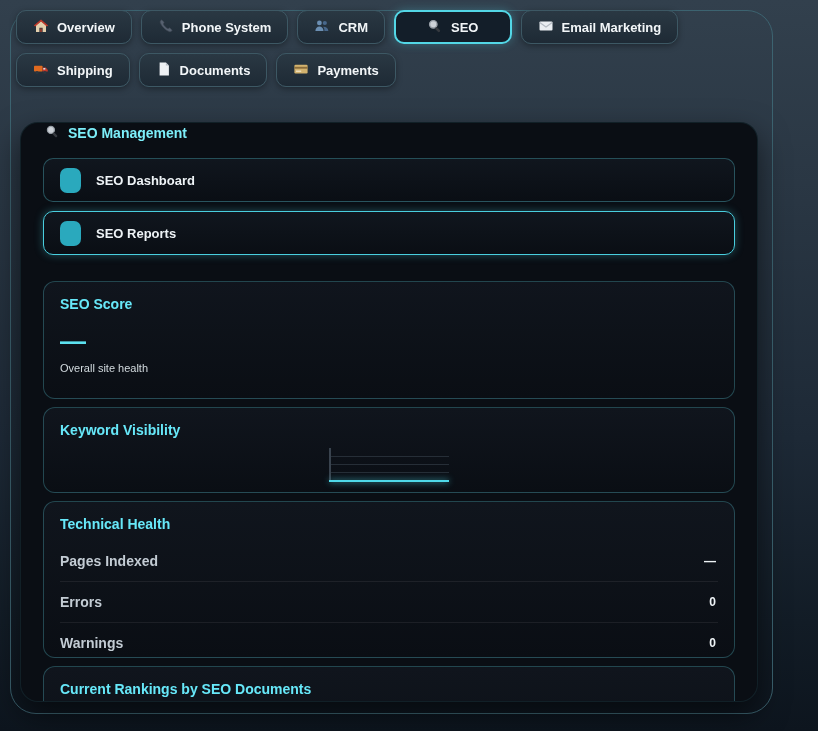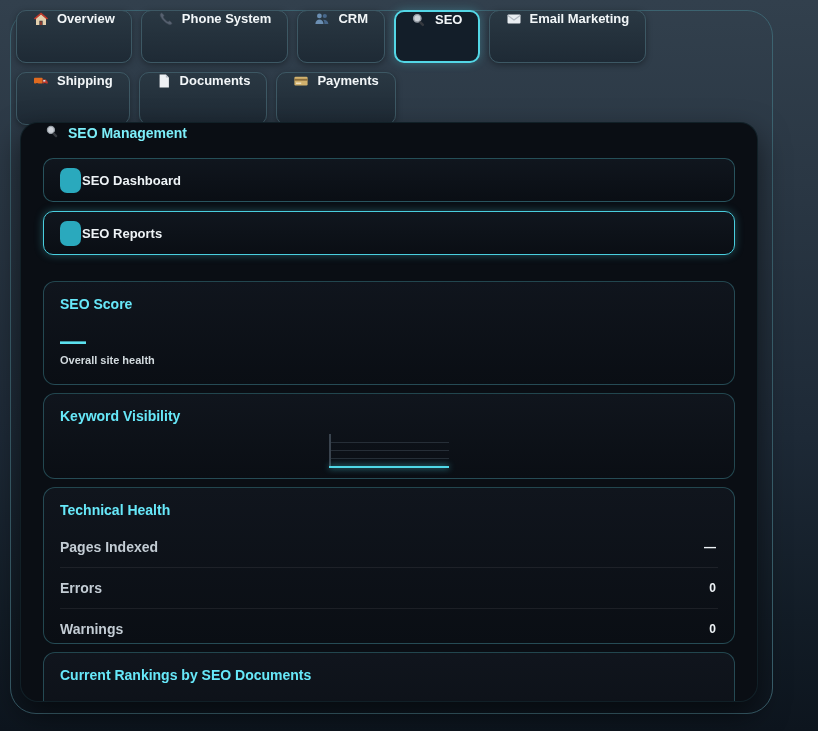--- a/index.html
+++ b/index.html
@@ -12,72 +12,72 @@
   .outer {
     position:absolute; left:10px; top:10px; width:763px; height:704px;
     border:1px solid #3c6370; border-radius:26px;
   }
   
   .nav {
     position:absolute; left:16px; top:10px; width:700px;
     display:flex; flex-wrap:wrap; gap:9px 9px;
   }
   .nav-btn {
-    height:53px; display:flex; gap:8px;
+    height:34px; display:flex; align-items:center; gap:8px;
     padding:0 16px; border-radius:10px; cursor:pointer;
     background:linear-gradient(180deg,#2a3843 0%,#1e2a35 100%);
     border:1px solid #3d5864;
     box-shadow:0 2px 6px rgba(0,0,0,.35);
     color:#f2f6f8; font-size:13px; font-weight:bold; white-space:nowrap;
   }
   .nav-btn.active {
     border:2px solid #53d7e6; background:#131e29;
     box-shadow:0 0 10px rgba(80,210,230,.30);
-    padding:0 15px;
+    padding:0 31px;
   }
   .nav-btn svg { width:16px; height:16px; flex:0 0 auto; }
   
   .panel {
     position:absolute; left:20px; top:122px; width:738px; height:580px;
     background:#0a0e14; border-radius:18px;
     border:1px solid rgba(90,200,220,0.10);
     box-shadow:0 12px 30px rgba(0,0,0,.55);
     padding:0 22px; overflow:hidden;
   }
   .panel-header {
     display:flex; align-items:center; gap:8px;
     margin:1px 0 16px 2px; height:18px;
     color:#7ceef9; font-size:14px; font-weight:bold;
   }
   .panel-header svg { width:15px; height:15px; }
   
   .menu-item {
     height:44px; border-radius:10px; margin-bottom:9px;
-    display:flex; align-items:center; gap:1px; padding:0 16px;
+    display:flex; align-items:center; gap:15px; padding:0 16px;
     cursor:pointer;
     background:linear-gradient(180deg,#10161e 0%,#0a0e14 100%);
     border:1px solid rgba(103,232,249,0.30);
   }
   .menu-item.selected {
     border:1.5px solid #49cede;
     box-shadow:0 0 9px rgba(73,206,222,.35);
   }
   .menu-icon { width:21px; height:25px; border-radius:7px; background:#2aa9bd; flex:0 0 auto; }
   .menu-label { font-size:13px; font-weight:bold; color:#eef3f6; }
   .section-gap { height:17px; }
   
   .card {
     border:1px solid rgba(103,232,249,0.26); border-radius:12px;
     background:linear-gradient(180deg,#10151d 0%,#0a0e14 100%);
     margin-bottom:8px; padding:14px 16px;
   }
   .card-title { color:#67e8f9; font-size:14px; font-weight:bold; }
   .score-value { color:#5ce1ef; font-size:26px; font-weight:bold; margin-top:16px; line-height:26px; }
-  .score-sub { color:#d2dade; font-size:11px; font-weight:bold; }
-  .card.score { height:104px; }
+  .score-sub { color:#d2dade; font-size:11px; font-weight:normal; margin-top:8px; }
+  .card.score { height:118px; }
   .card.keywords { height:86px; }
   
   .mini-chart {
     width:120px; height:34px; margin:10px auto 0; position:relative;
     border-left:2px solid #39434e;
   }
   .grid-line { position:absolute; left:0; right:0; height:1px; background:#262e37; }
   .base-line {
     position:absolute; left:-2px; right:0; bottom:0; height:2px;
     background:#4fd8e8; box-shadow:0 0 6px rgba(79,216,232,.9);

